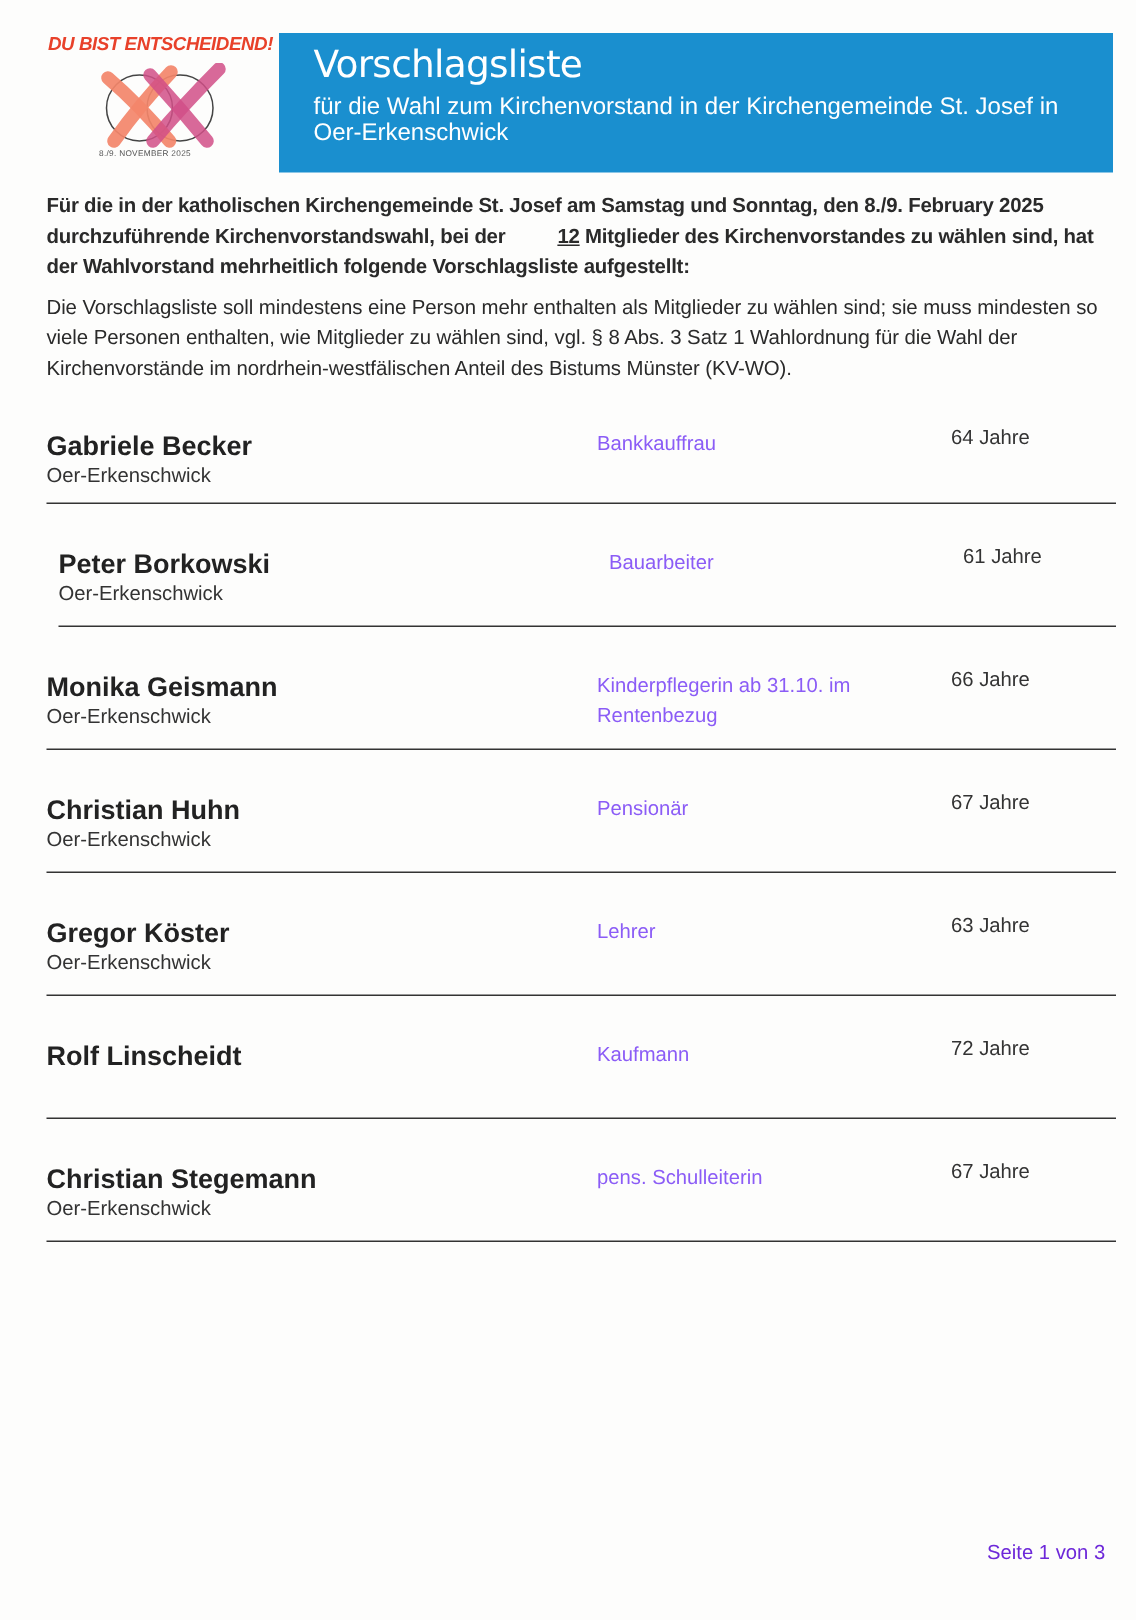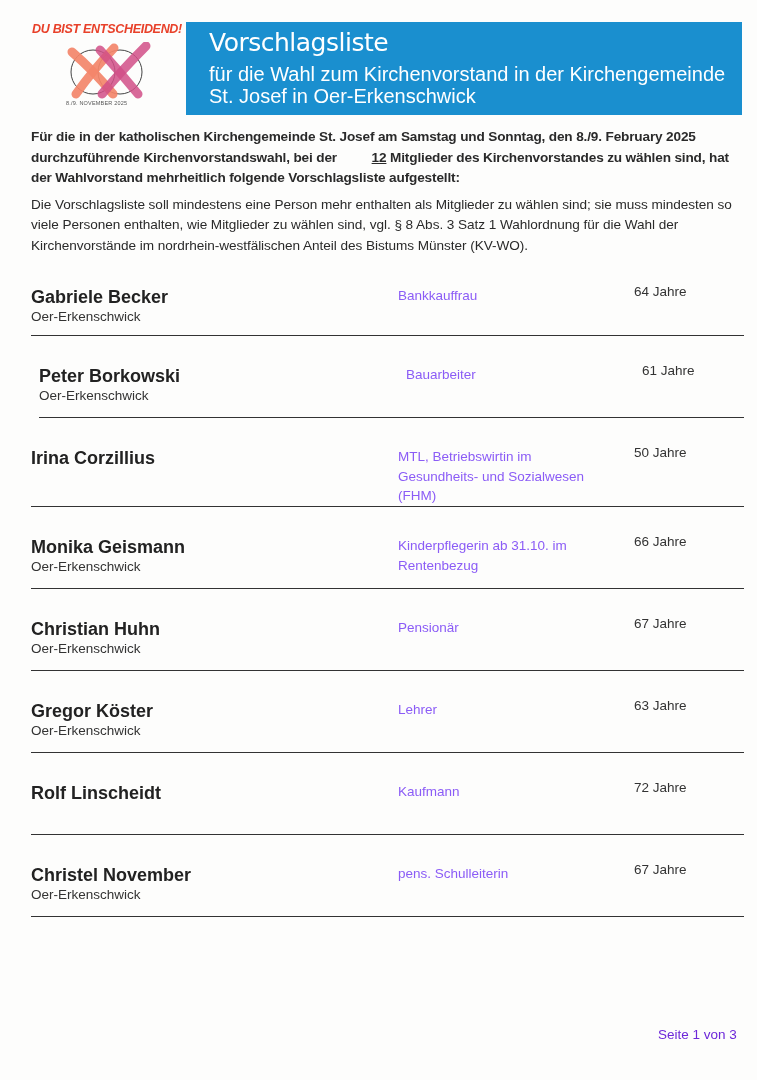--- a/index.html
+++ b/index.html
@@ -14,21 +14,21 @@
   }
   .logo-svg { position: absolute; left: 30px; top: 22px; }
   .logo-date {
     position: absolute; left: 38px; top: 80px; font-size: 5.5px; color: #555; letter-spacing: 0.2px; white-space: nowrap;
   }
   .banner {
     position: absolute; left: 186px; top: 22px; width: 556px; height: 93px;
     background: #1a8fcf; color: #fff; box-sizing: border-box; padding: 4px 0 0 23px;
   }
   .banner-title { font-family: "DejaVu Sans", sans-serif; font-size: 25px; line-height: 34px; letter-spacing: -0.5px; }
-  .banner-sub { font-size: 20px; line-height: 22px; margin-top: 3px; width: 520px; }
+  .banner-sub { font-size: 16px; line-height: 17px; margin-top: 3px; width: 520px; }
   .intro { position: absolute; left: 31px; top: 127px; width: 710px; font-size: 13.6px; line-height: 20.5px; }
   .intro-bold { font-weight: bold; letter-spacing: -0.15px; }
   .intro-bold u { text-decoration: underline; margin-left: 31px; }
   .intro-note { margin-top: 6px; letter-spacing: -0.05px; }
   .cand-list { position: absolute; left: 31px; top: 283px; width: 713px; }
   .cand {
     position: relative; border-bottom: 1.5px solid #333; box-sizing: border-box;
   }
   .cand-name { position: absolute; left: 0; font-size: 18px; font-weight: bold; color: #222; }
   .cand-city { position: absolute; left: 0; font-size: 13.5px; color: #333; }
@@ -68,26 +68,20 @@
       <div class="cand-city" style="top:26px">Oer-Erkenschwick</div>
       <div class="cand-job" style="top:3px">Bankkauffrau</div>
       <div class="cand-age" style="top:1px">64 Jahre</div>
     </div>
     <div class="cand" style="height: 82px; margin-left: 8px;">
       <div class="cand-name" style="top:30px">Peter Borkowski</div>
       <div class="cand-city" style="top:52px">Oer-Erkenschwick</div>
       <div class="cand-job" style="top:29px">Bauarbeiter</div>
       <div class="cand-age" style="top:27px">61 Jahre</div>
     </div>
-    <div class="cand" style="height: 89px;">
-      <div class="cand-name" style="top:30px">Irina Corzillius</div>
-      <div class="cand-city" style="top:52px"></div>
-      <div class="cand-job" style="top:29px">MTL, Betriebswirtin im Gesundheits- und Sozialwesen (FHM)</div>
-      <div class="cand-age" style="top:27px">50 Jahre</div>
-    </div>
     <div class="cand" style="height: 82px;">
       <div class="cand-name" style="top:30px">Monika Geismann</div>
       <div class="cand-city" style="top:52px">Oer-Erkenschwick</div>
       <div class="cand-job" style="top:29px">Kinderpflegerin ab 31.10. im Rentenbezug</div>
       <div class="cand-age" style="top:27px">66 Jahre</div>
     </div>
     <div class="cand" style="height: 82px;">
       <div class="cand-name" style="top:30px">Christian Huhn</div>
       <div class="cand-city" style="top:52px">Oer-Erkenschwick</div>
       <div class="cand-job" style="top:29px">Pensionär</div>
@@ -99,20 +93,20 @@
       <div class="cand-job" style="top:29px">Lehrer</div>
       <div class="cand-age" style="top:27px">63 Jahre</div>
     </div>
     <div class="cand" style="height: 82px;">
       <div class="cand-name" style="top:30px">Rolf Linscheidt</div>
       <div class="cand-city" style="top:52px"></div>
       <div class="cand-job" style="top:29px">Kaufmann</div>
       <div class="cand-age" style="top:27px">72 Jahre</div>
     </div>
     <div class="cand" style="height: 82px;">
-      <div class="cand-name" style="top:30px">Christel November</div>
+      <div class="cand-name" style="top:30px">Christian Stegemann</div>
       <div class="cand-city" style="top:52px">Oer-Erkenschwick</div>
       <div class="cand-job" style="top:29px">pens. Schulleiterin</div>
       <div class="cand-age" style="top:27px">67 Jahre</div>
     </div>
   </div>
 
 <div class="footer">Seite 1 von 3</div>
 
 </body></html>

